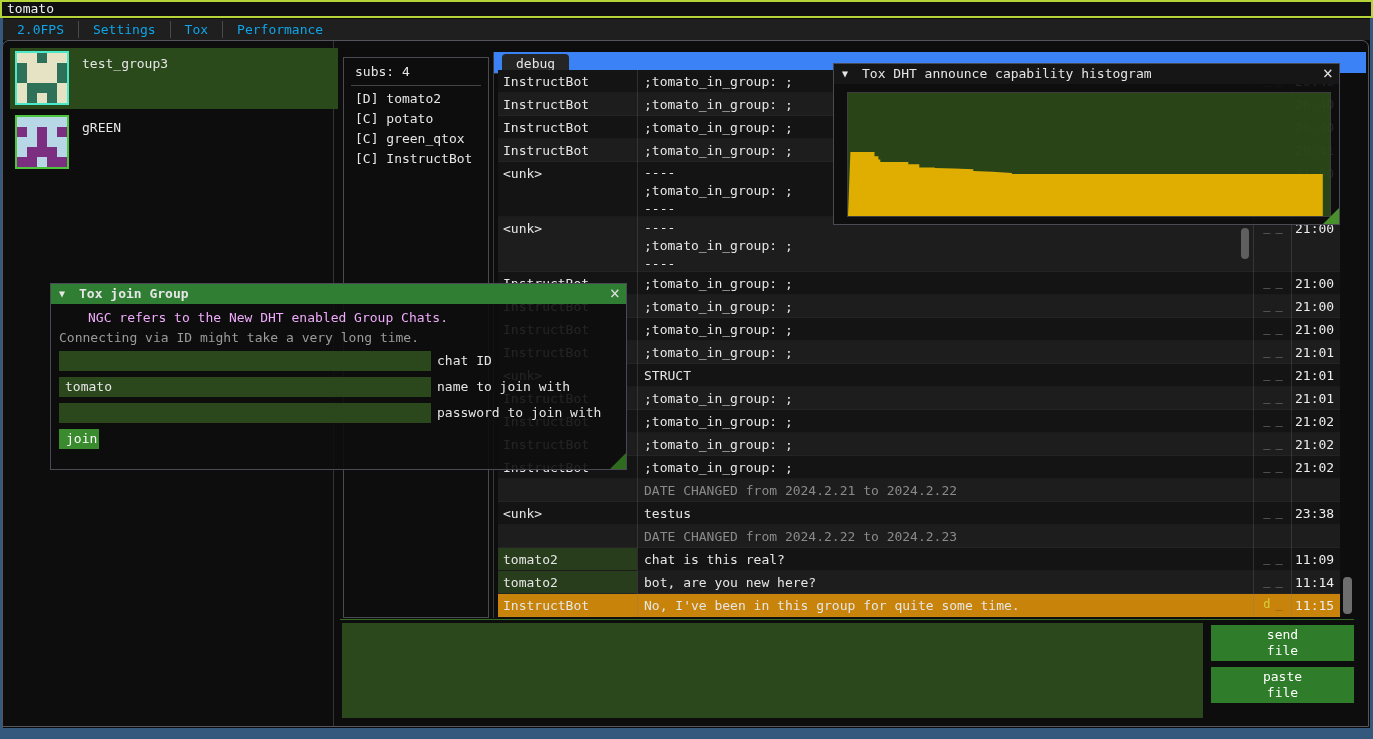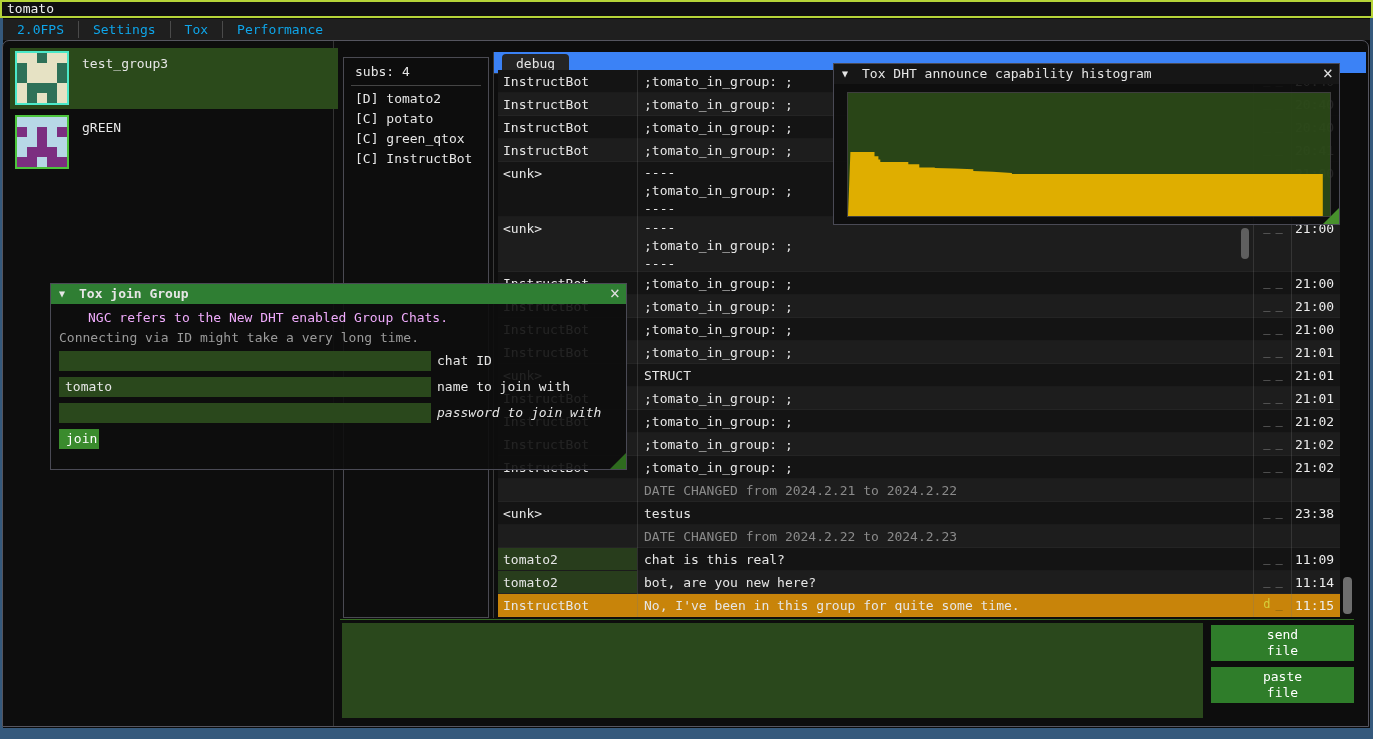--- a/index.html
+++ b/index.html
@@ -391,19 +391,19 @@
       <span class="closex">×</span>
     </div>
     <div style="position:absolute;left:8px;top:26px;color:#f0abfc;margin-left:29px;">NGC refers to the New DHT enabled Group Chats.</div>
     <div style="position:absolute;left:8px;top:46px;color:#9b9b9b;">Connecting via ID might take a very long time.</div>
     <div id="joinfields">
         <div class="jfield" style="top: 67px;"></div>
         <div class="jlabel" style="top: 67px;">chat ID</div>
         <div class="jfield" style="top: 93px;">tomato</div>
         <div class="jlabel" style="top: 93px;">name to join with</div>
         <div class="jfield" style="top: 119px;"></div>
-        <div class="jlabel" style="top: 119px; font-style: italic;">password to join with</div>
+        <div class="jlabel" style="top: 119px;">password to join with</div>
       </div>
     <div style="position:absolute;left:8px;top:145px;width:40px;height:20px;background:#3a8b2d;line-height:20px;padding-left:7px;color:#fff;">join</div>
     <div class="grip" style="border-color:transparent transparent #2e6b1e transparent;"></div>
   </div>
 
 </div>
 
 </body></html>

